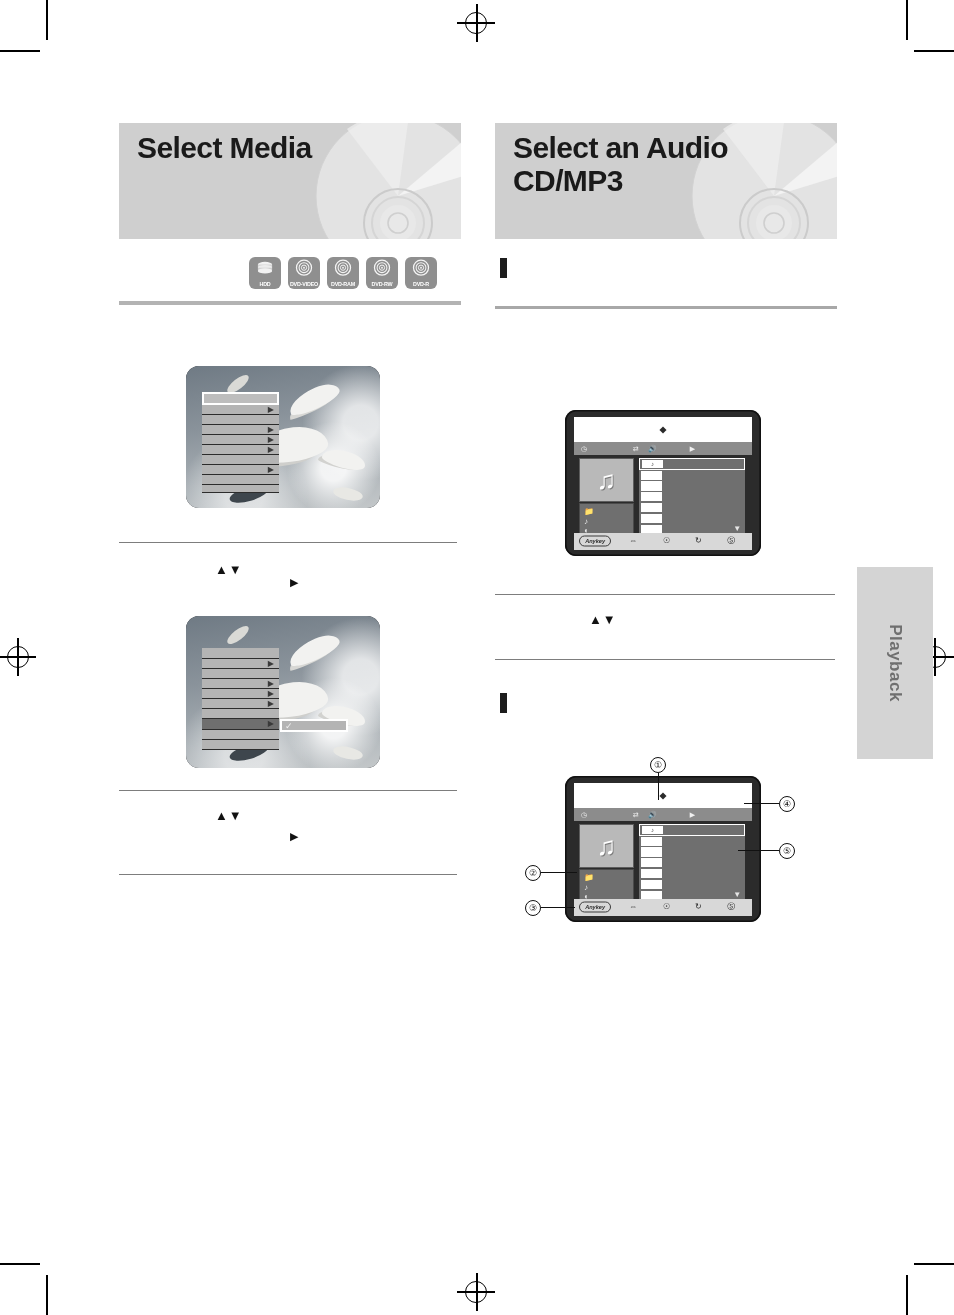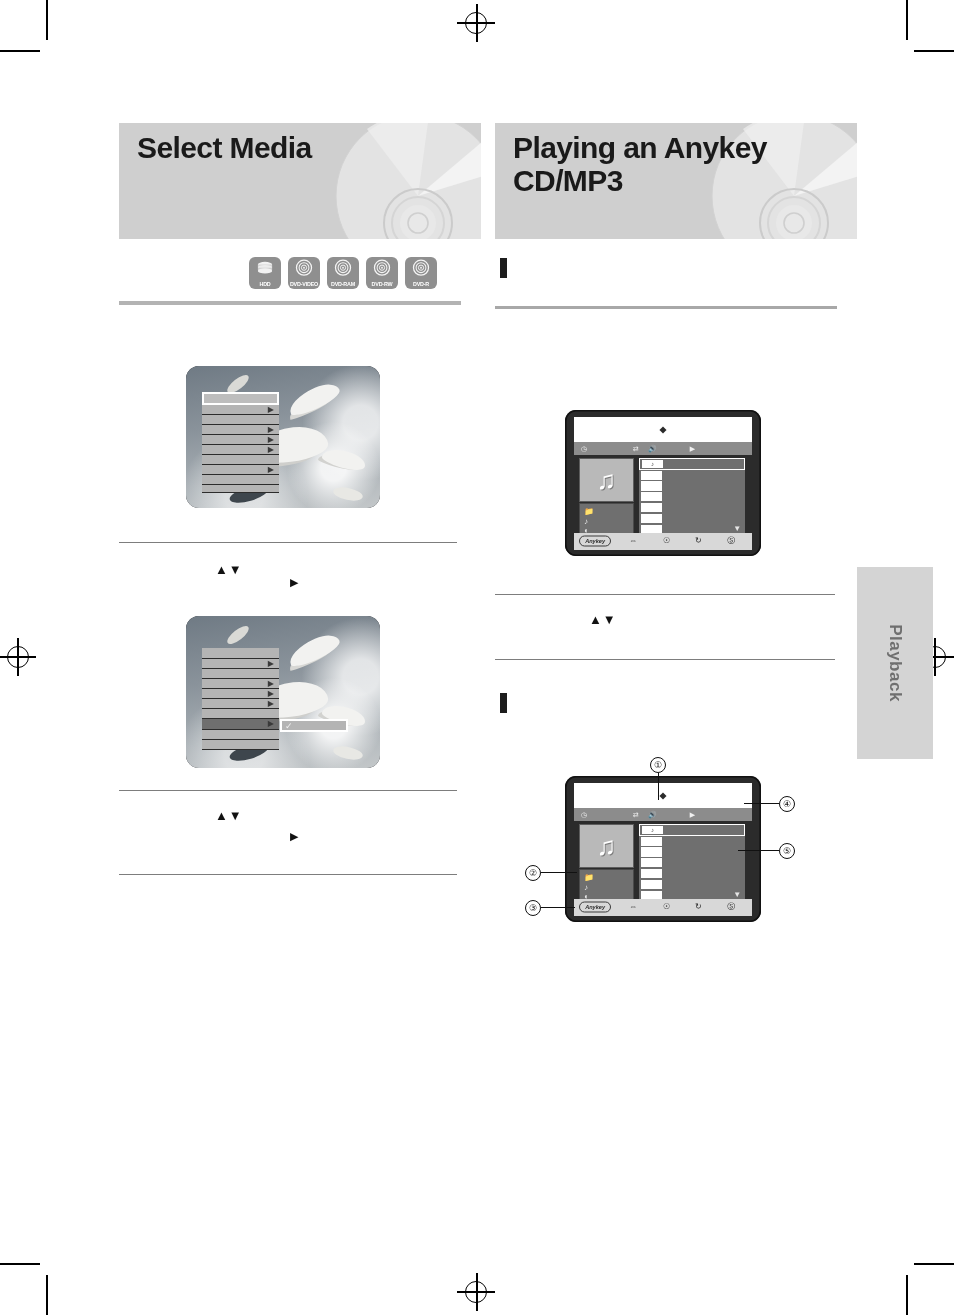--- a/index.html
+++ b/index.html
@@ -6,21 +6,21 @@
   body{width:954px;height:1315px;position:relative;overflow:hidden;
        font-family:"Liberation Sans",sans-serif;color:#111;}
 
   
   .crop{position:absolute;background:#000;}
   .reg{position:absolute;border:1.3px solid #000;border-radius:50%;
        box-sizing:border-box;background:transparent;}
   .reg-line{position:absolute;background:#000;}
 
   
-  .banner{position:absolute;background:#cfcfcf;overflow:hidden;padding-left:20px;}
+  .banner{position:absolute;background:#cfcfcf;overflow:hidden;}
   .banner h1{
     position:absolute;left:18px;top:8px;margin:0;
     font-size:30px;line-height:33px;font-weight:bold;
     letter-spacing:-0.6px;color:#1a1a1a;
     font-family:"Liberation Sans",sans-serif;
     white-space:pre-line;
   }
   .disc-art{position:absolute;right:-22px;top:-12px;width:170px;height:170px;}
 
   
@@ -318,21 +318,21 @@
   <svg class="disc-art" viewBox="0 0 170 170">
     <circle cx="85" cy="85" r="82" fill="#e3e3e3"></circle>
     <circle cx="85" cy="85" r="82" fill="none" stroke="#d2d2d2" stroke-width="1"></circle>
     <path d="M85 85 L150 30 A82 82 0 0 1 160 62 Z" fill="#f4f4f4" opacity="0.9"></path>
     <path d="M85 85 L34 18 A82 82 0 0 1 96 4 Z" fill="#f0f0f0" opacity="0.7"></path>
     <circle cx="85" cy="112" r="34" fill="none" stroke="#cbcbcb" stroke-width="2"></circle>
     <circle cx="85" cy="112" r="26" fill="none" stroke="#d5d5d5" stroke-width="2"></circle>
     <circle cx="85" cy="112" r="18" fill="#e8e8e8"></circle>
     <circle cx="85" cy="112" r="10" fill="none" stroke="#cfcfcf" stroke-width="1.6"></circle>
   </svg>
-  <h1>Playing an Anykey
+  <h1>Select an Audio
 CD/MP3</h1>
 </div>
 
 <div class="sec-mark" style="left:500px;top:258px;"></div>
 <div class="sec-title" style="left:516px;top:260px;"></div>
 <div class="rule-mid" style="left:495px;top:306px;width:342px;"></div>
 
 <div class="ui" style="left:565px;top:410px;width:196px;height:146px;">
   <div class="ui-titlebar">
     <span class="dia"></span>

